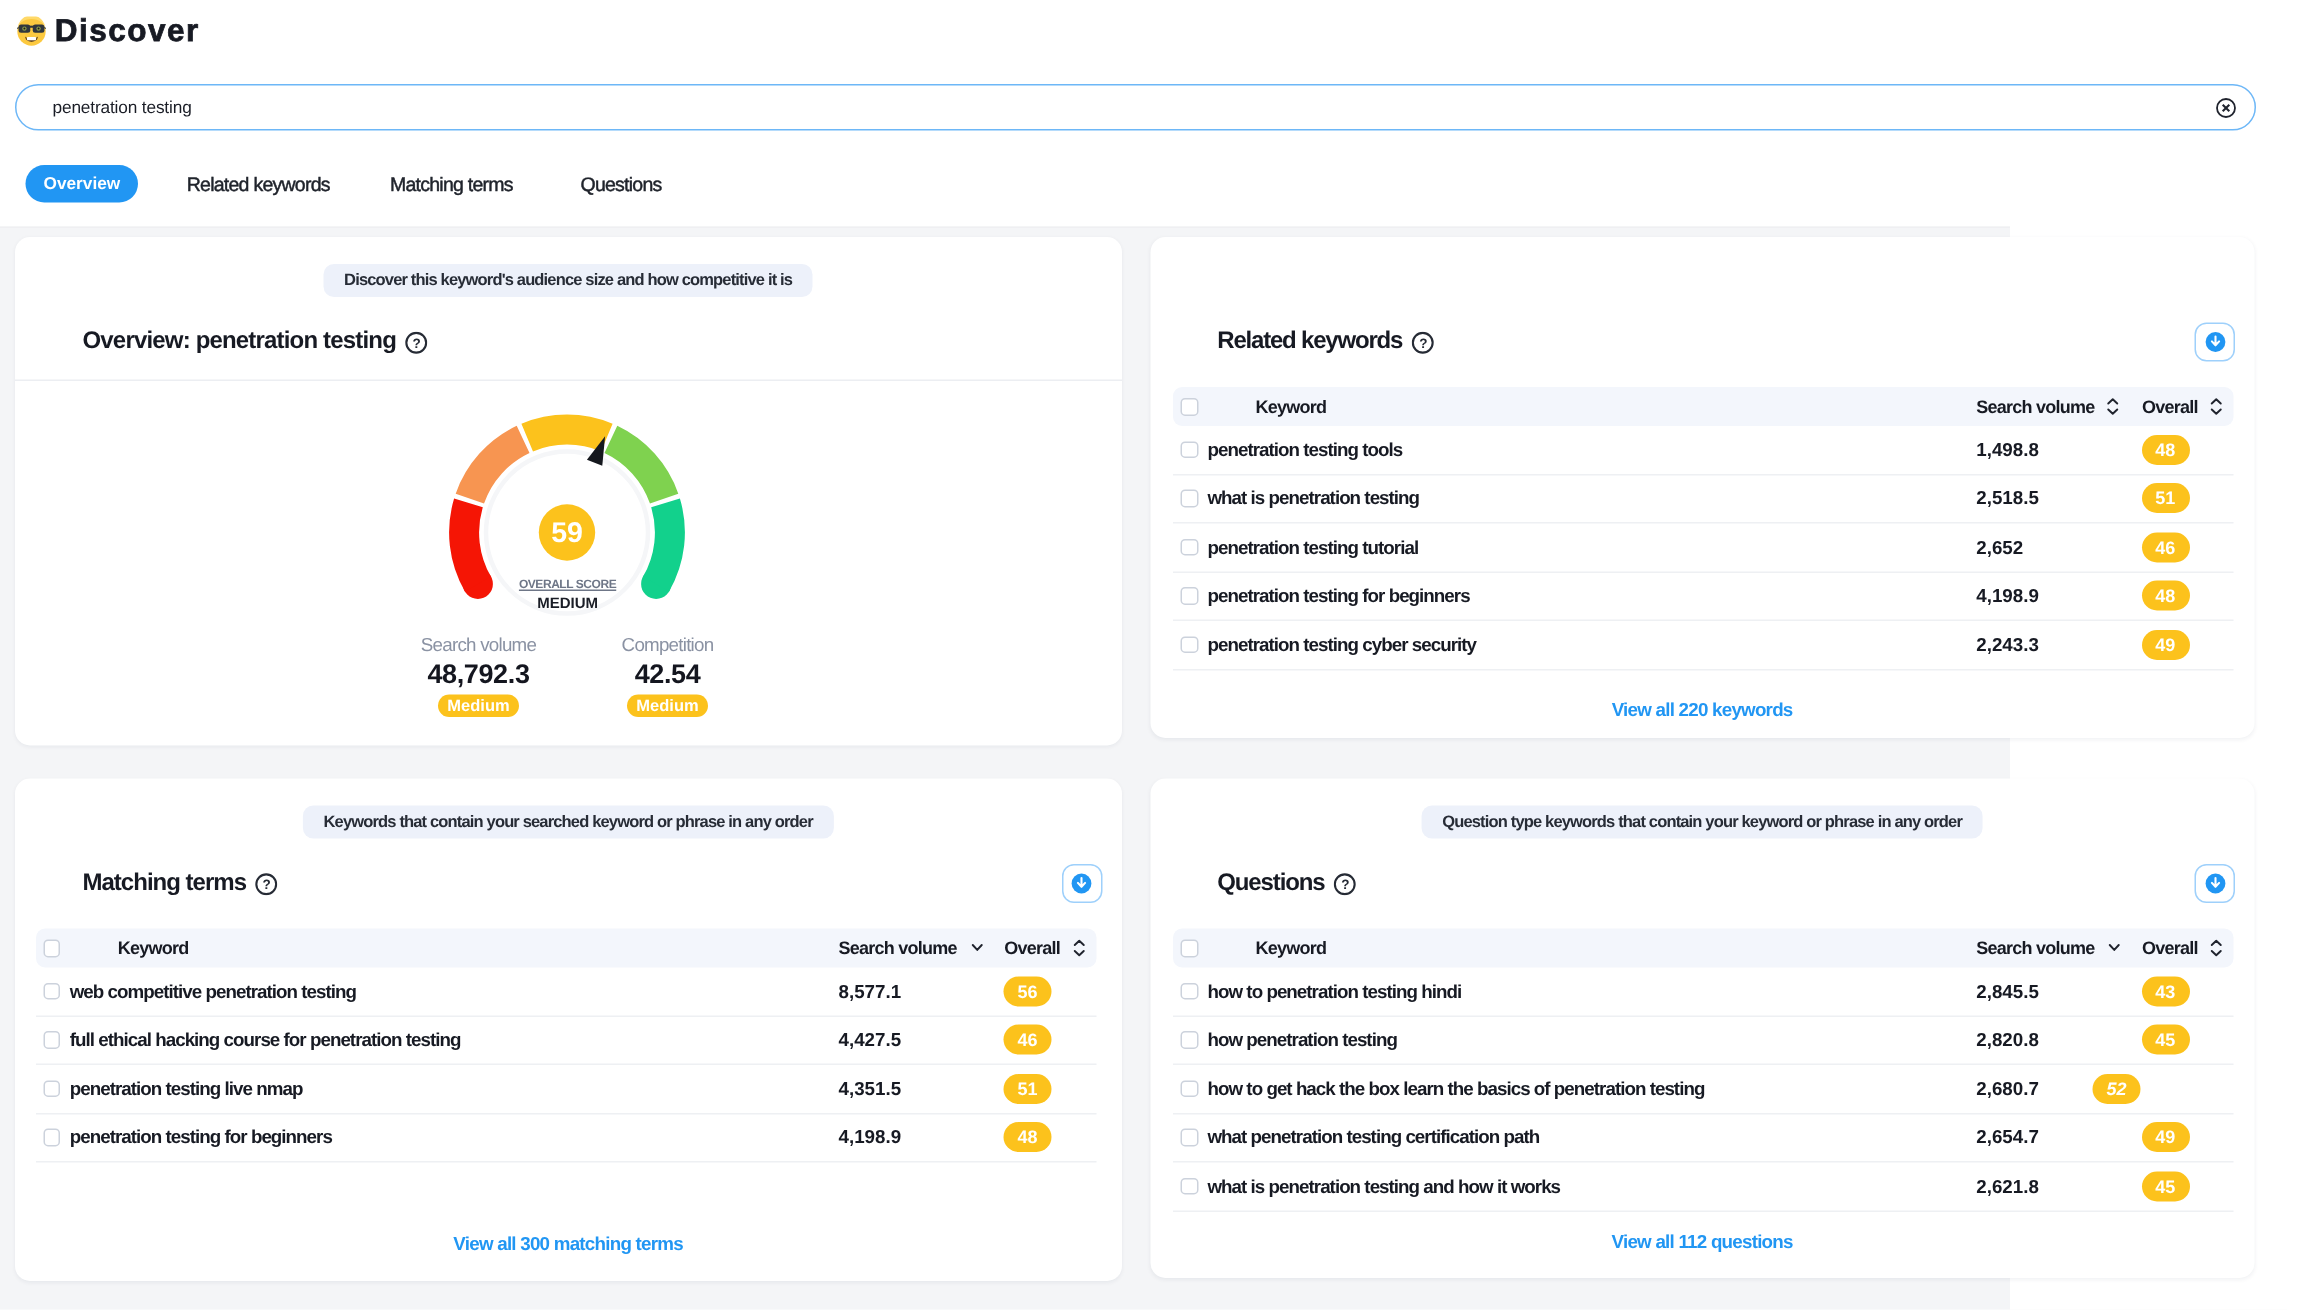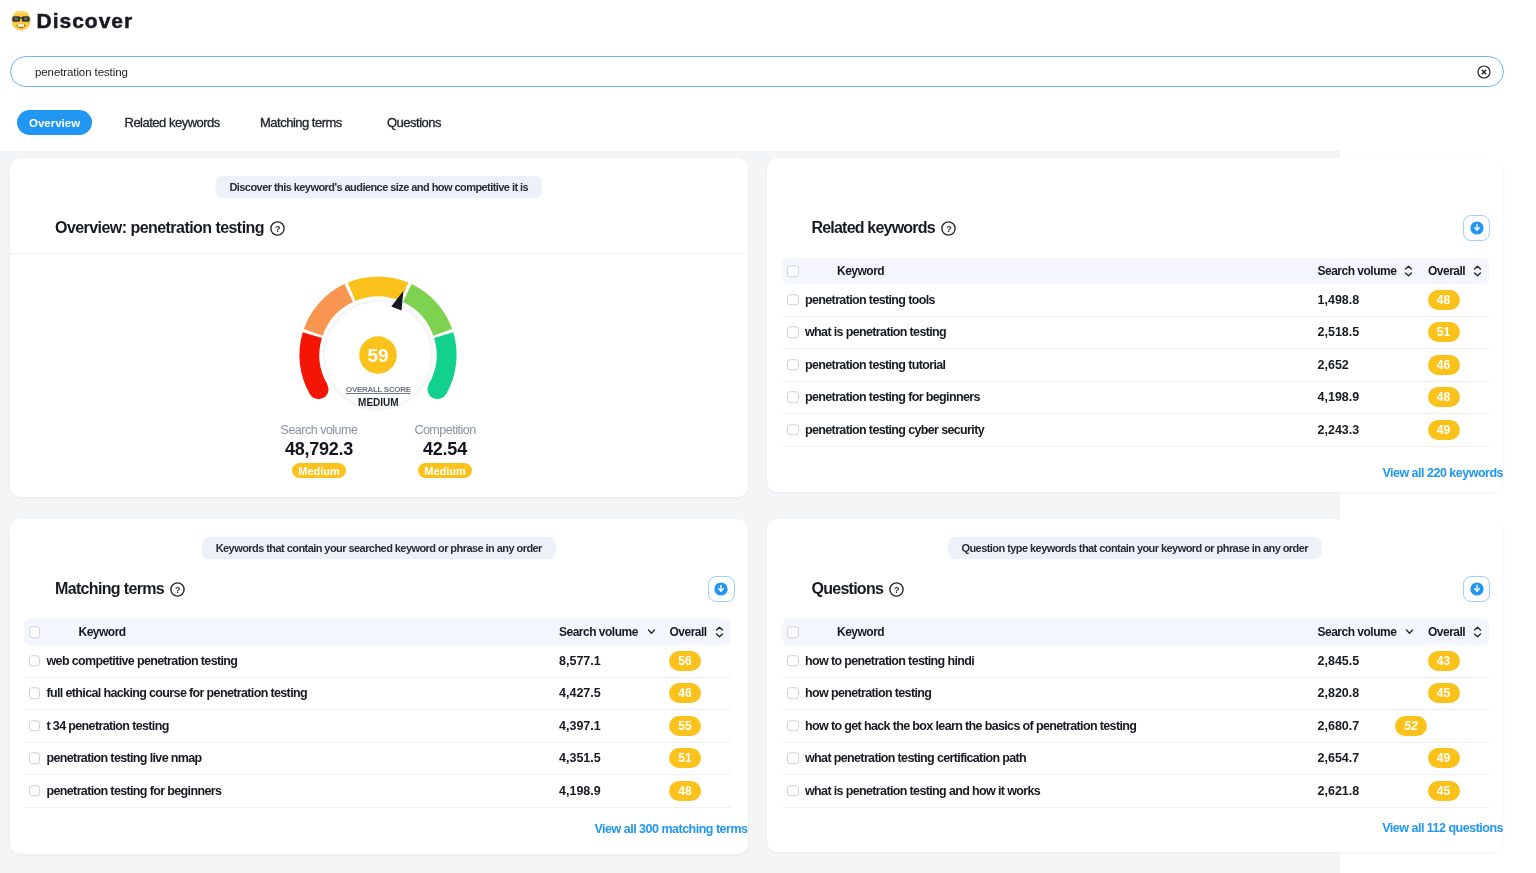--- a/index.html
+++ b/index.html
@@ -44,21 +44,21 @@
   .kw { position:absolute; left:23px; top:50%; transform:translateY(-50%);
     font-size:12.5px; font-weight:700; letter-spacing:-0.64px; color:#171a23; white-space:nowrap; }
   .thead .kw { font-size:12px; letter-spacing:-0.5px;padding-left:32px; }
   .vol { position:absolute; top:50%; transform:translateY(-50%);
     font-size:12.5px; font-weight:700; color:#171a23; white-space:nowrap; }
   .thead .vol { font-size:12px; letter-spacing:-0.5px; }
   .score { position:absolute; top:50%; transform:translateY(-50%);
     width:32px; height:20px; background:#fcc21c; border-radius:10px; color:#fff;
     font-size:12px; font-weight:700; display:flex; align-items:center; justify-content:center; }
   .sorti { position:absolute; top:50%; transform:translateY(-50%); }
-  .viewall { position:absolute; left:0; right:0; text-align:right;
+  .viewall { position:absolute; left:0; right:0; text-align:center;
     font-size:12.5px; font-weight:700; letter-spacing:-0.5px; color:#2196f3; }
   
   .stat { position:absolute; width:200px; text-align:center; }
   .stat .lb { font-size:12.5px; letter-spacing:-0.5px; color:#8a92a3; }
   .stat .num { font-size:18px; font-weight:700; letter-spacing:-0.25px; color:#14161f; margin-top:2px; }
   .medb { display:inline-block; margin-top:3.5px; background:#fcc21c; color:#fff;
     border-radius:8px; font-size:11px; font-weight:700; padding:1.5px 6px; }
   .gtxt { position:absolute; text-align:center; width:200px; }
 </style>
 </head>
@@ -235,26 +235,20 @@
           <div class="score" style="left:645.5px;">56</div>
         </div>
       <div class="trow">
           <div class="cb"></div>
           <div class="kw">full ethical hacking course for penetration testing</div>
           <div class="vol" style="left:535.5px;">4,427.5</div>
           <div class="score" style="left:645.5px;">46</div>
         </div>
       <div class="trow">
           <div class="cb"></div>
-          <div class="kw">t 34 penetration testing</div>
-          <div class="vol" style="left:535.5px;">4,397.1</div>
-          <div class="score" style="left:645.5px;">55</div>
-        </div>
-      <div class="trow">
-          <div class="cb"></div>
           <div class="kw">penetration testing live nmap</div>
           <div class="vol" style="left:535.5px;">4,351.5</div>
           <div class="score" style="left:645.5px;">51</div>
         </div>
       <div class="trow">
           <div class="cb"></div>
           <div class="kw">penetration testing for beginners</div>
           <div class="vol" style="left:535.5px;">4,198.9</div>
           <div class="score" style="left:645.5px;">48</div>
         </div>

